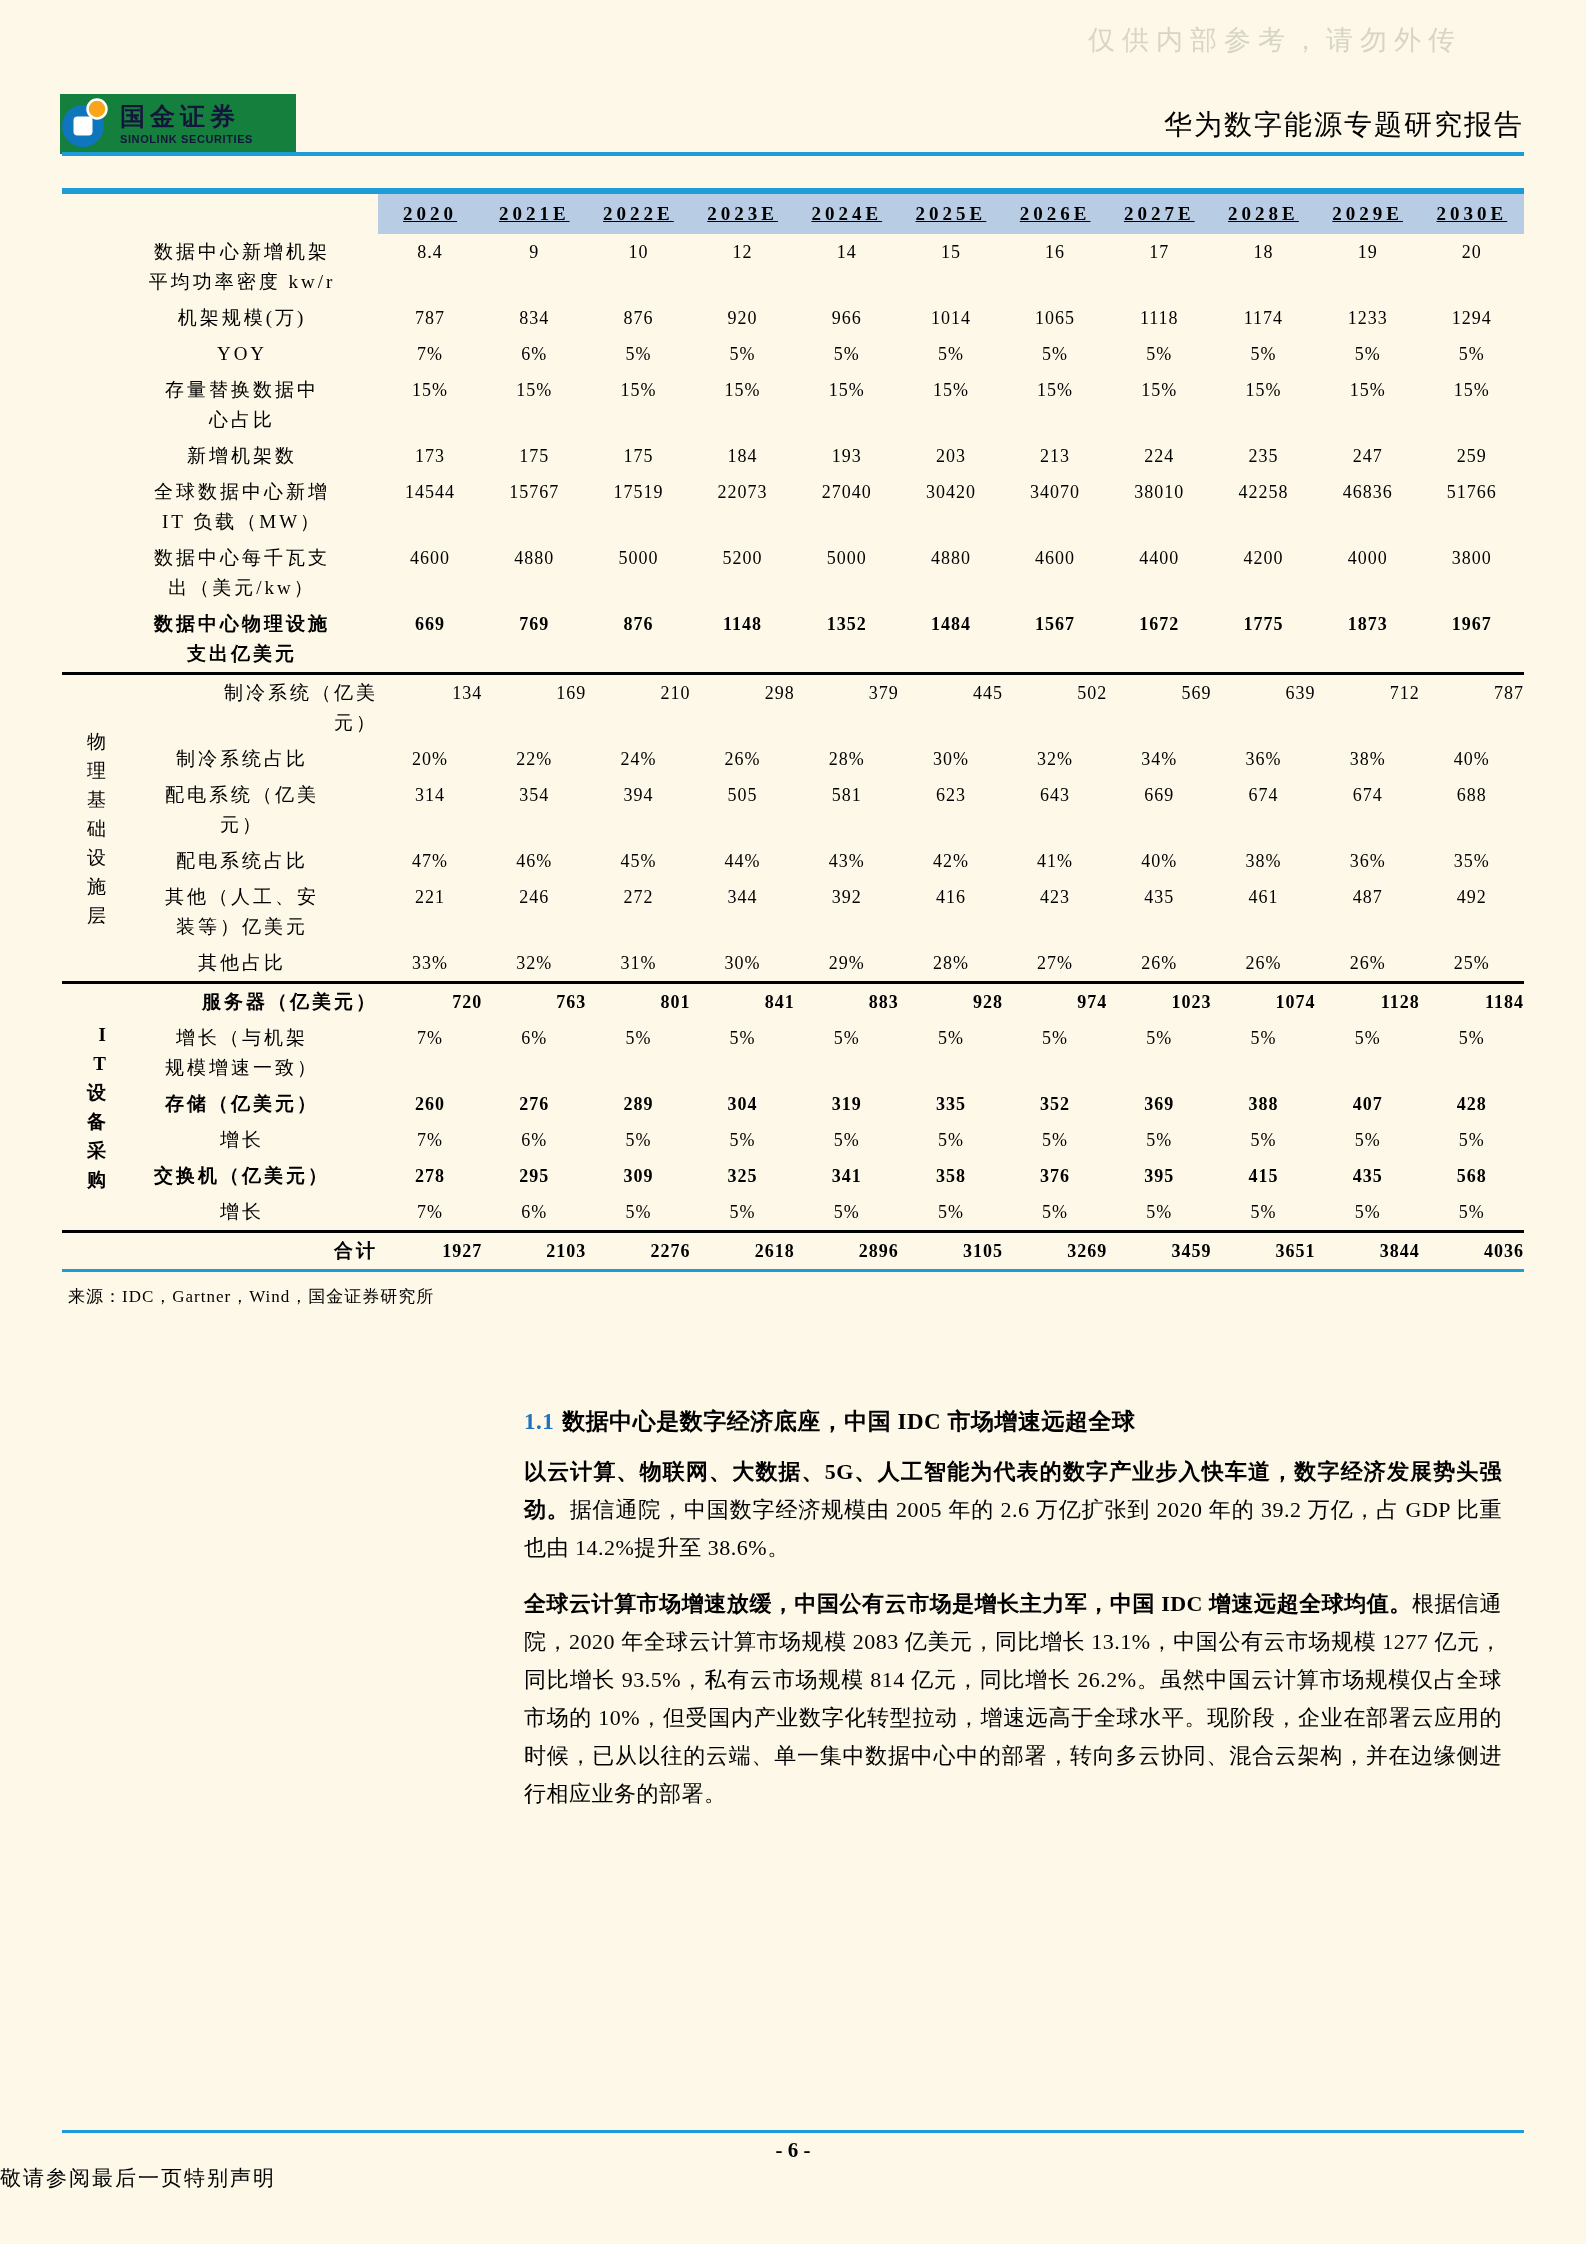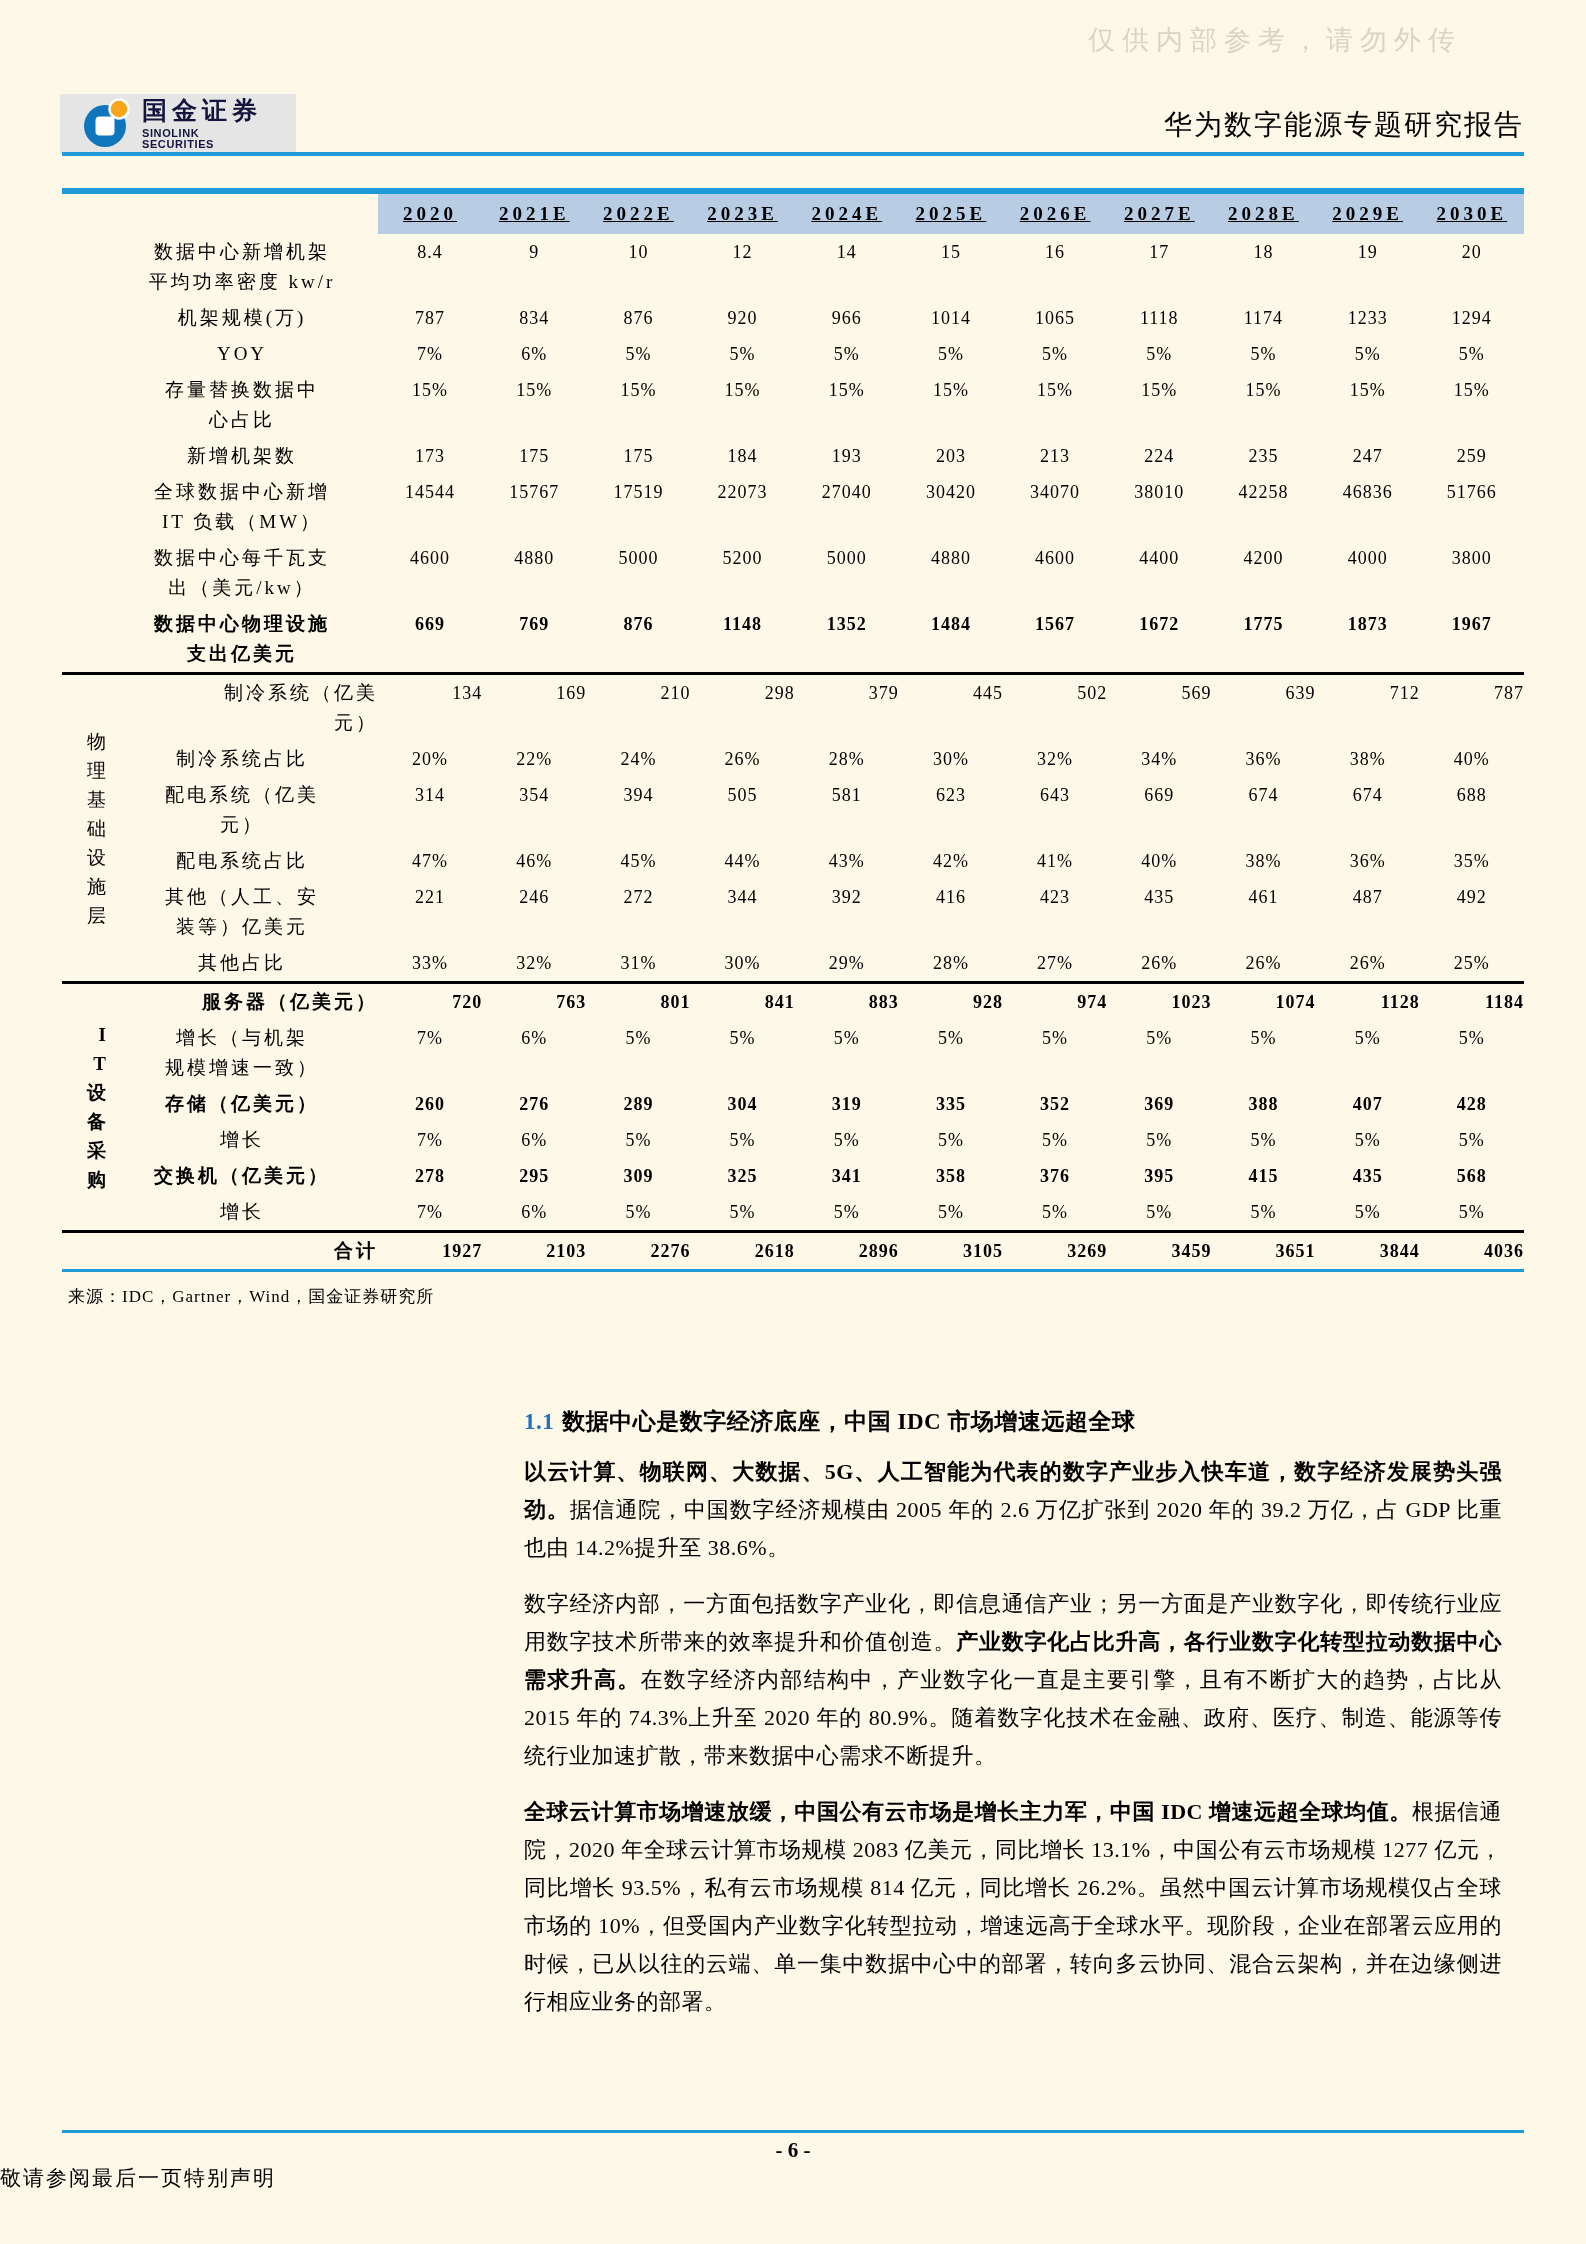--- a/index.html
+++ b/index.html
@@ -21,22 +21,22 @@
     overflow:hidden;
     margin:0 auto;
   }
   
   .watermark{
     position:absolute;top:22px;right:124px;
     font-size:27px;letter-spacing:7px;color:var(--wm);
   }
   .brand{
     position:absolute;left:60px;top:94px;
-    width:236px;height:60px;background:#e5e5e5;
-    display:flex;align-items:center;gap:9px;padding:4px 23px;
+    width:236px;height:60px;background:#15803d;
+    display:flex;align-items:center;gap:9px;padding:4px 1px;
   }
   .brand svg{flex:0 0 auto;}
   .brand-txt{display:flex;flex-direction:column;line-height:1;}
   .brand-cn{
     font-family:"Liberation Sans","DejaVu Sans",sans-serif;
     font-weight:bold;font-size:25px;letter-spacing:5px;color:#14143c;
   }
   .brand-en{
     font-family:"Liberation Sans","DejaVu Sans",sans-serif;
     font-weight:bold;font-size:11px;letter-spacing:0.6px;color:#14143c;margin-top:5px;
@@ -475,21 +475,20 @@
     </table>
     <div class="figure-source">来源：IDC，Gartner，Wind，国金证券研究所</div>
   </div>
 
   <div class="article">
     <h2>
       <span class="num">1.1</span><span>数据中心是数字经济底座，中国 IDC 市场增速远超全球</span>
     </h2>
     <div>
         <p><b>以云计算、物联网、大数据、5G、人工智能为代表的数字产业步入快车道，数字经济发展势头强劲。</b><span>据信通院，中国数字经济规模由 2005 年的 2.6 万亿扩张到 2020 年的 39.2 万亿，占 GDP 比重也由 14.2%提升至 38.6%。</span></p>
-        <p><span>数字经济内部，一方面包括数字产业化，即信息通信产业；另一方面是产业数字化，即传统行业应用数字技术所带来的效率提升和价值创造。</span><b>产业数字化占比升高，各行业数字化转型拉动数据中心需求升高。</b><span>在数字经济内部结构中，产业数字化一直是主要引擎，且有不断扩大的趋势，占比从 2015 年的 74.3%上升至 2020 年的 80.9%。随着数字化技术在金融、政府、医疗、制造、能源等传统行业加速扩散，带来数据中心需求不断提升。</span></p>
         <p><b>全球云计算市场增速放缓，中国公有云市场是增长主力军，中国 IDC 增速远超全球均值。</b><span>根据信通院，2020 年全球云计算市场规模 2083 亿美元，同比增长 13.1%，中国公有云市场规模 1277 亿元，同比增长 93.5%，私有云市场规模 814 亿元，同比增长 26.2%。虽然中国云计算市场规模仅占全球市场的 10%，但受国内产业数字化转型拉动，增速远高于全球水平。现阶段，企业在部署云应用的时候，已从以往的云端、单一集中数据中心中的部署，转向多云协同、混合云架构，并在边缘侧进行相应业务的部署。</span></p>
       </div>
   </div>
 
   <div class="footer-rule"></div>
   <div class="page-num">- 6 -</div>
   <div class="footer-note">敬请参阅最后一页特别声明</div>
 
 </div>
 

